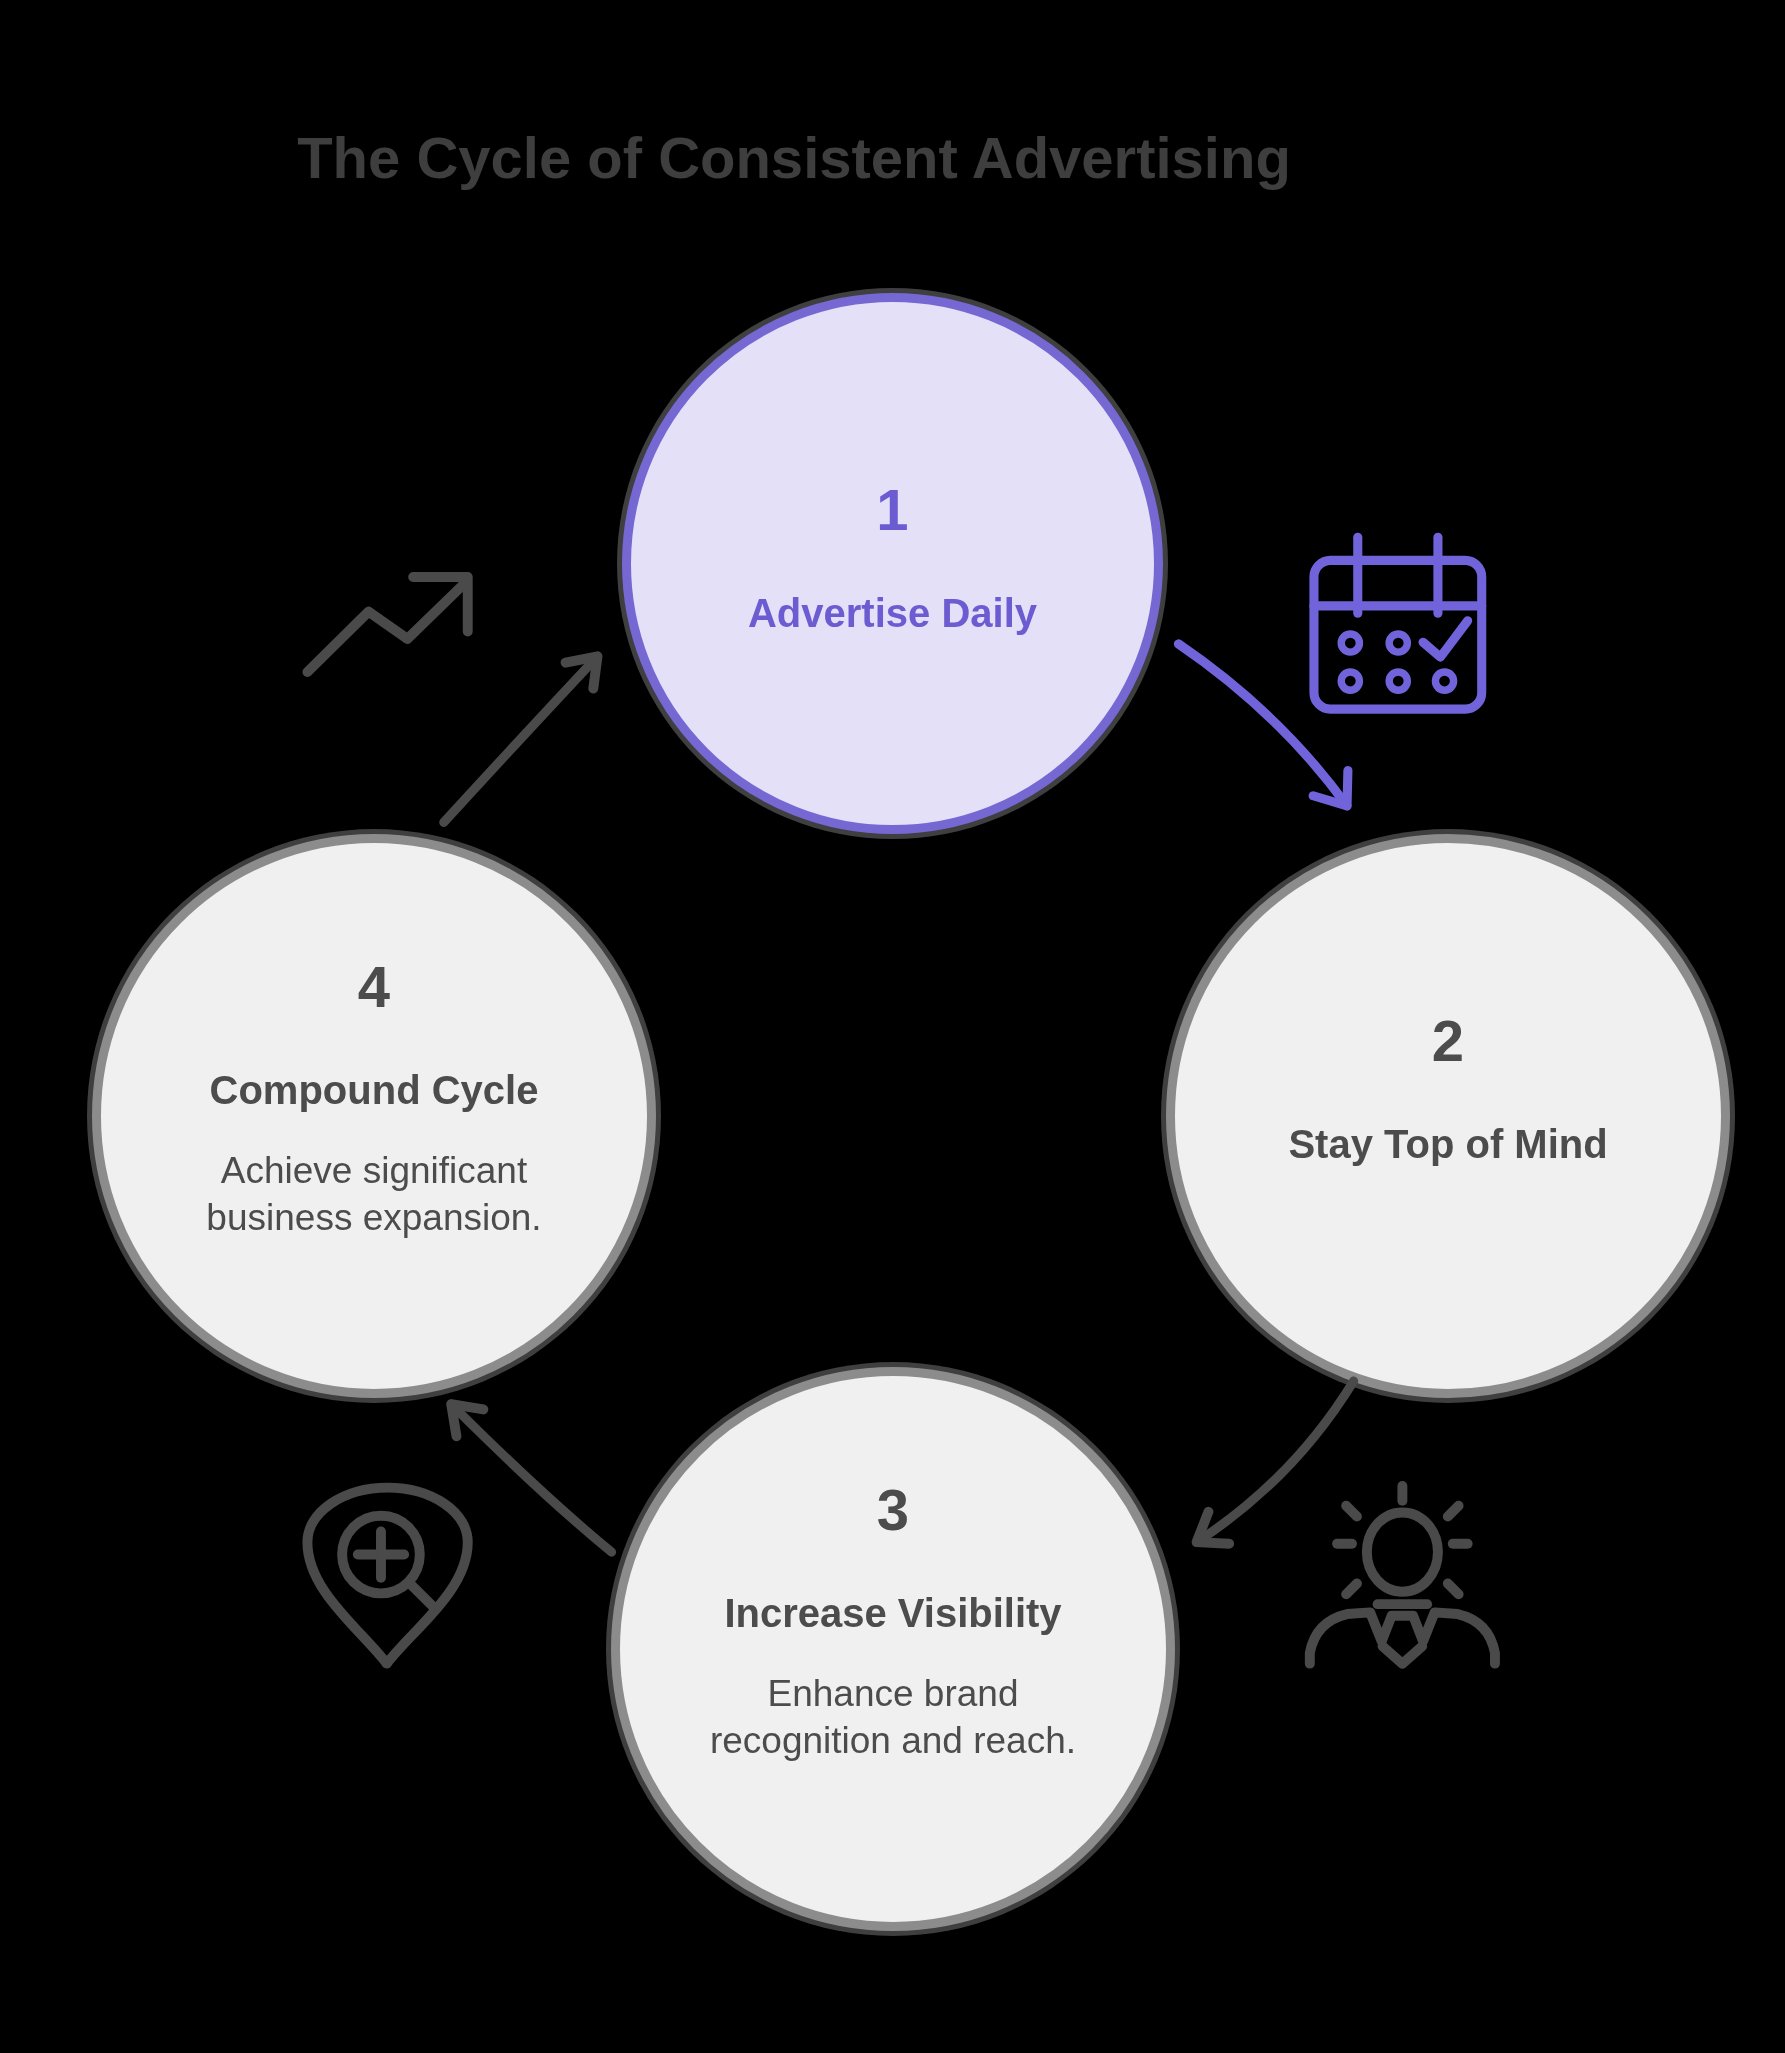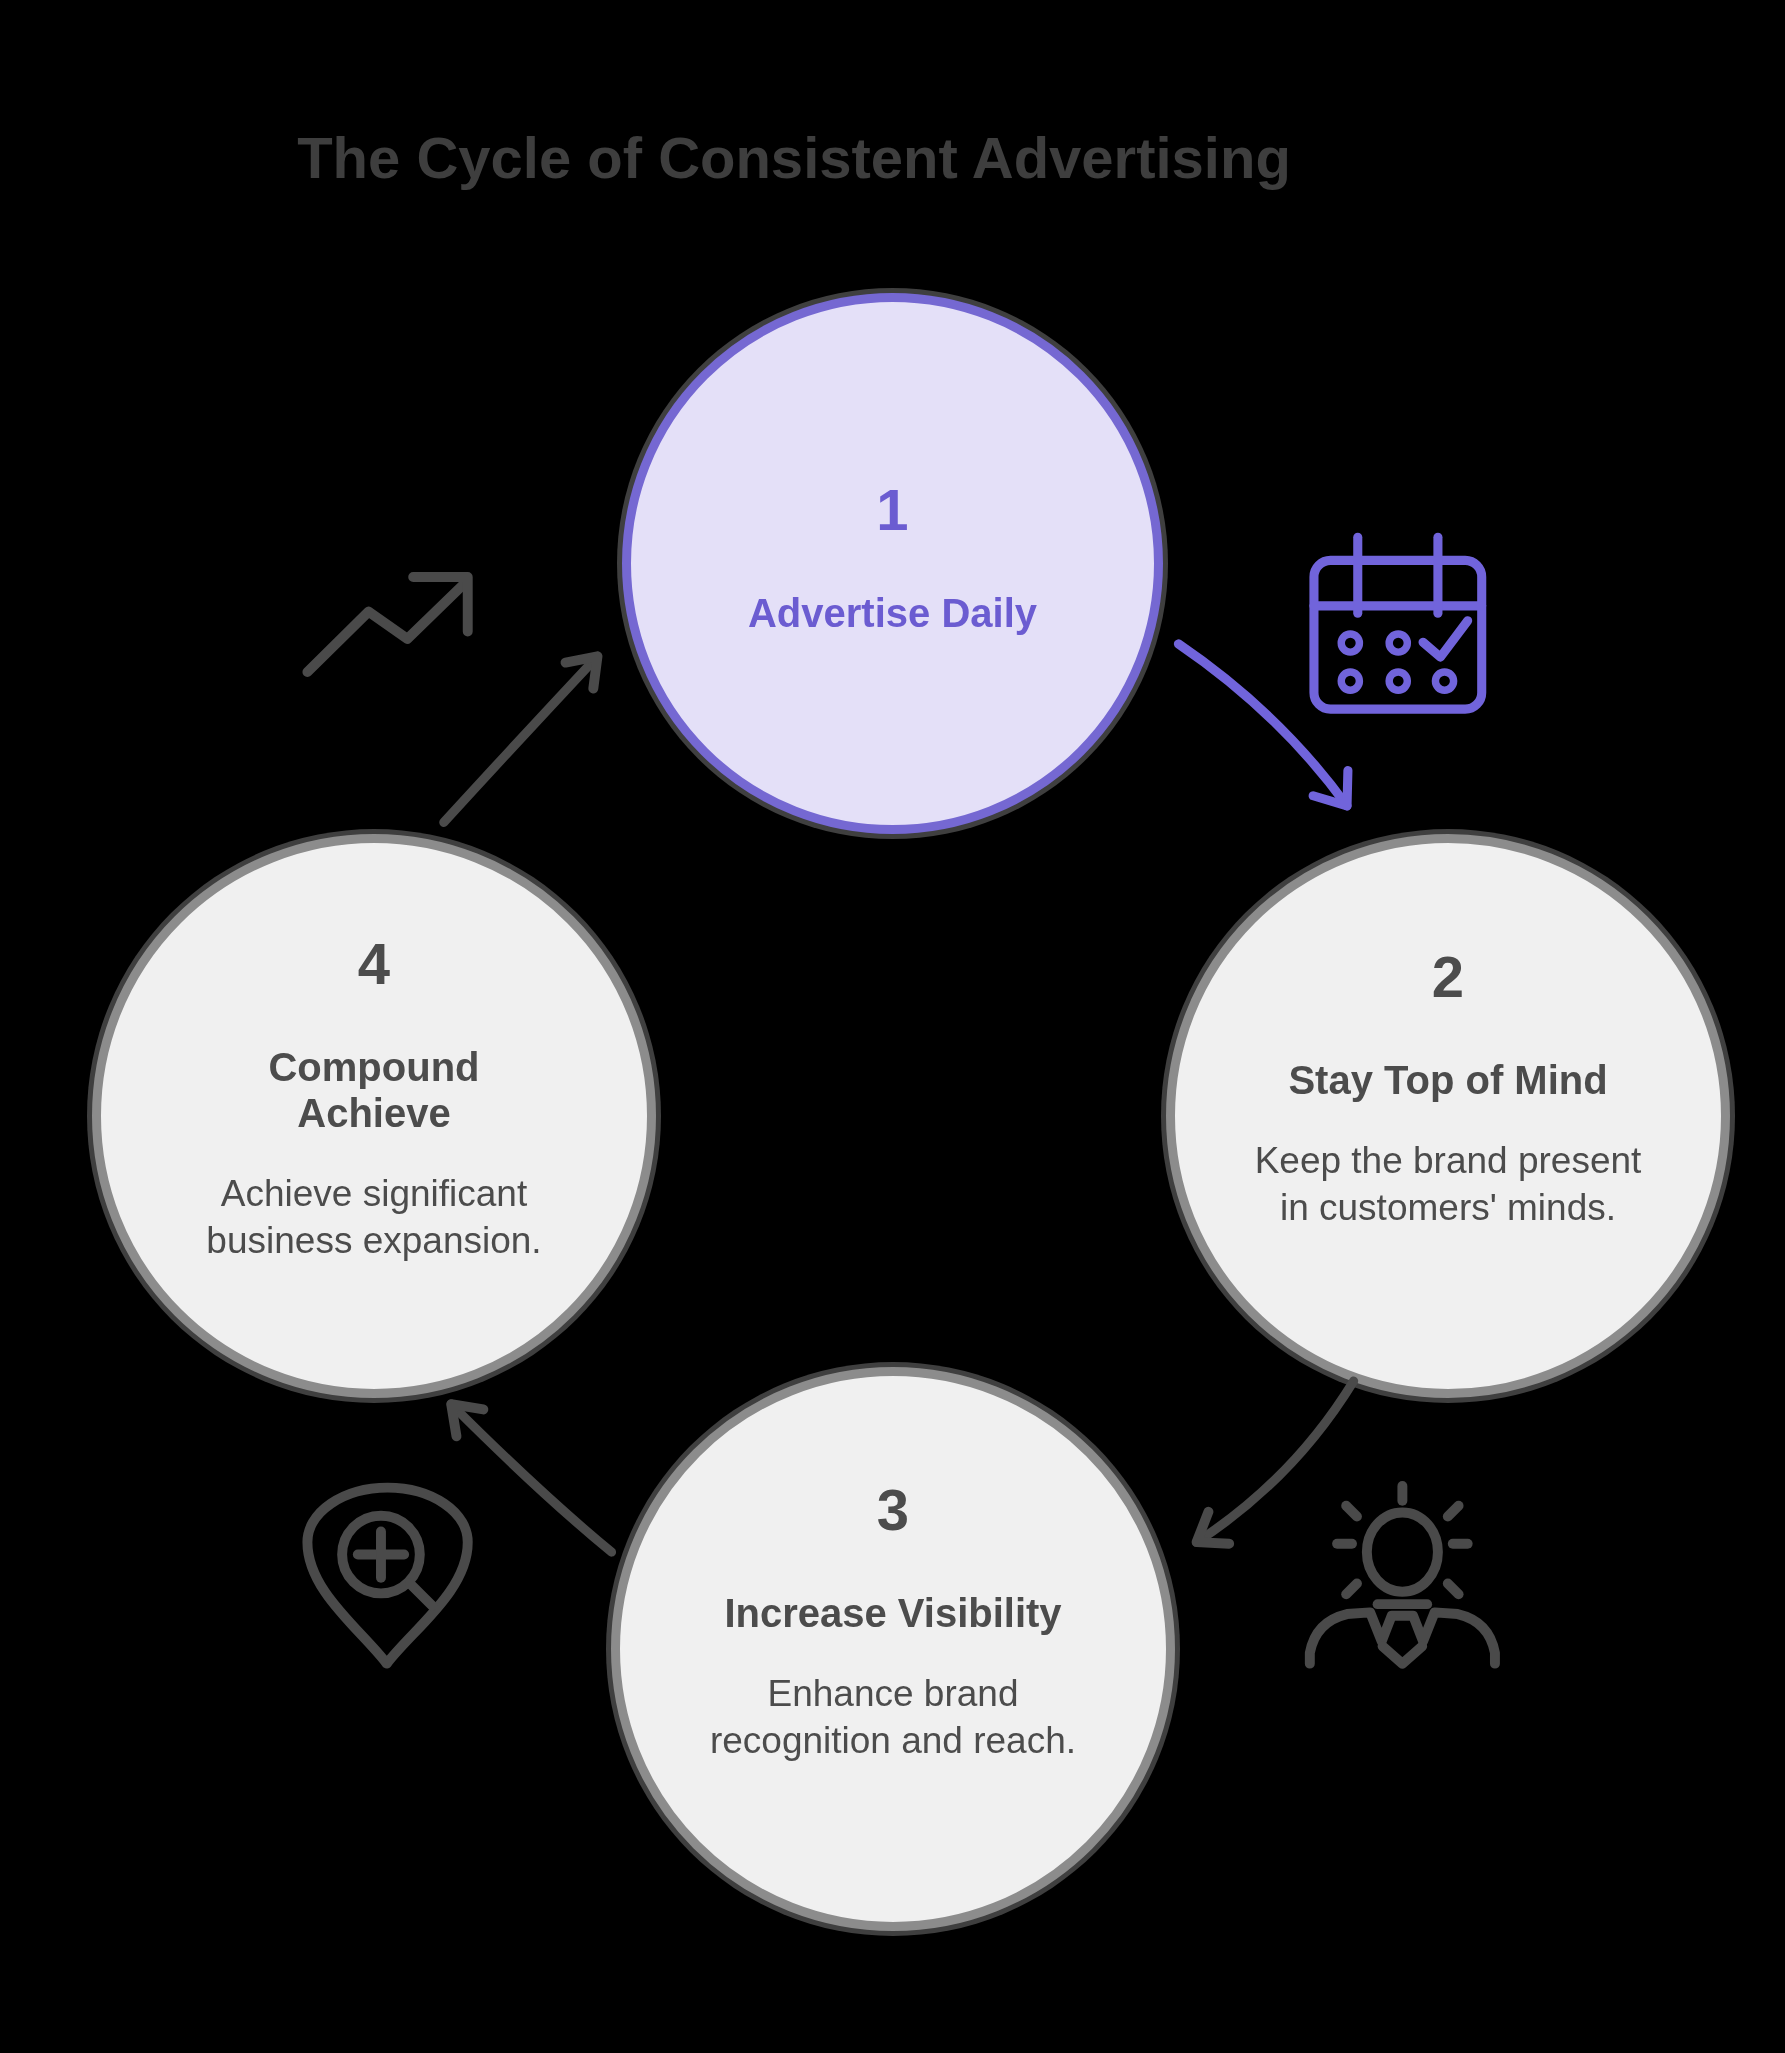--- a/index.html
+++ b/index.html
@@ -64,32 +64,31 @@
   <div class="title">The Cycle of Consistent Advertising</div>
 
   <div class="circle c1 purple">
     <div class="num">1</div>
     <div class="heading">Advertise Daily</div>
   </div>
 
   <div class="circle c2 gray">
     <div class="num">2</div>
     <div class="heading">Stay Top of Mind</div>
-    <div class="body">Keep the brand present in customers' minds.</div>
   </div>
 
   <div class="circle c3 gray">
     <div class="num">3</div>
     <div class="heading">Increase Visibility</div>
     <div class="body">Enhance brand recognition and reach.</div>
   </div>
 
   <div class="circle c4 gray">
     <div class="num">4</div>
-    <div class="heading">Compound Achieve</div>
+    <div class="heading">Compound Cycle</div>
     <div class="body">Achieve significant business expansion.</div>
   </div>
 
   <svg class="overlay" viewBox="0 0 2160 2484" xmlns="http://www.w3.org/2000/svg">
     <defs>
       <marker id="mP" viewBox="-52 -42 64 84" markerWidth="64" markerHeight="84" refX="0" refY="0" orient="auto" markerUnits="userSpaceOnUse">
         <path d="M-34,-26 L0,0 L-34,26" fill="none" stroke="#7164DB" stroke-width="11" stroke-linecap="round" stroke-linejoin="round"></path>
       </marker>
       <marker id="mD" viewBox="-52 -42 64 84" markerWidth="64" markerHeight="84" refX="0" refY="0" orient="auto" markerUnits="userSpaceOnUse">
         <path d="M-32,-23 L0,0 L-32,23" fill="none" stroke="#4A4A4A" stroke-width="12" stroke-linecap="round" stroke-linejoin="round"></path>

